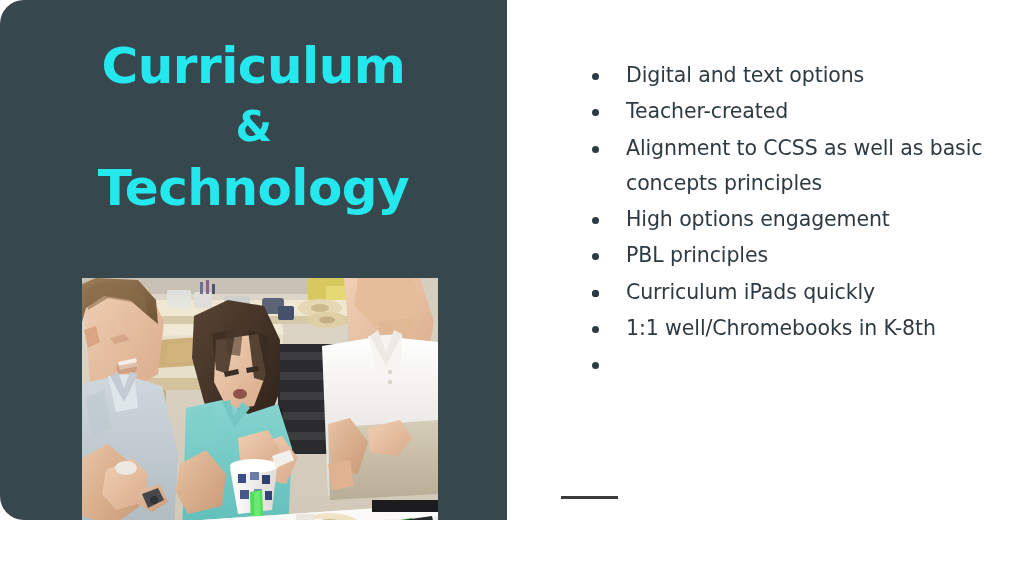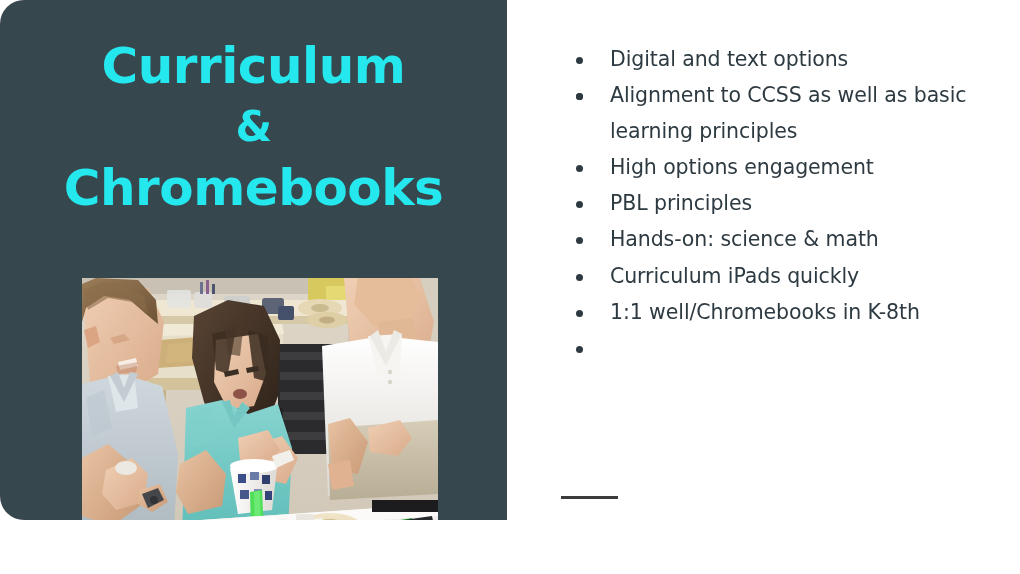--- a/index.html
+++ b/index.html
@@ -74,21 +74,21 @@
     width: 513px;
     height: 574px;
     background: #ffffff;
   }
 
   .bullet-list {
     position: absolute;
     left: 53px;
     top: 42px;
     width: 440px;
-    margin: 0;
+    margin: 16px;
     padding: 0;
     list-style: none;
   }
   .bullet-item {
     position: relative;
     padding-left: 50px;
     margin-bottom: 1px;
     color: #2e3a41;
     font-family: "DejaVu Sans", sans-serif;
     font-size: 20.5px;
@@ -117,21 +117,21 @@
 </head>
 <body>
 
 <div class="slide">
 
   <div class="left-panel">
 
     <div class="title-block">
       <span class="title-line">Curriculum</span>
       <span class="title-line amp">&amp;</span>
-      <span class="title-line">Chromebooks</span>
+      <span class="title-line">Technology</span>
     </div>
 
     <div class="photo-frame">
       <svg width="356" height="288" viewBox="0 0 356 288" xmlns="http://www.w3.org/2000/svg">
         <defs>
           <linearGradient id="wallG" x1="0" y1="0" x2="0" y2="1">
             <stop offset="0" stop-color="#ded6c8"></stop>
             <stop offset="1" stop-color="#cfc6b6"></stop>
           </linearGradient>
           <linearGradient id="deskG" x1="0" y1="0" x2="0" y2="1">
@@ -349,36 +349,36 @@
   </div>
 
   <div class="right-panel">
     <ul class="bullet-list">
       <li class="bullet-item">
         <span class="bullet-dot"></span>
         <span>Digital and text options</span>
       </li>
       <li class="bullet-item">
         <span class="bullet-dot"></span>
-      </li>
-      <li class="bullet-item">
-        <span class="bullet-dot"></span>
-        <span>Alignment to CCSS as well as basic learning principles</span>
+        <span>Teacher-created</span>
+      </li>
+      <li class="bullet-item">
+        <span class="bullet-dot"></span>
+        <span>Alignment to CCSS as well as basic concepts principles</span>
       </li>
       <li class="bullet-item">
         <span class="bullet-dot"></span>
         <span>High options engagement</span>
       </li>
       <li class="bullet-item">
         <span class="bullet-dot"></span>
         <span>PBL principles</span>
       </li>
       <li class="bullet-item">
         <span class="bullet-dot"></span>
-        <span>Hands-on: science &amp; math</span>
       </li>
       <li class="bullet-item">
         <span class="bullet-dot"></span>
         <span>Curriculum iPads quickly</span>
       </li>
       <li class="bullet-item">
         <span class="bullet-dot"></span>
         <span>1:1 well/Chromebooks in K-8th</span>
       </li>
       <li class="bullet-item">

